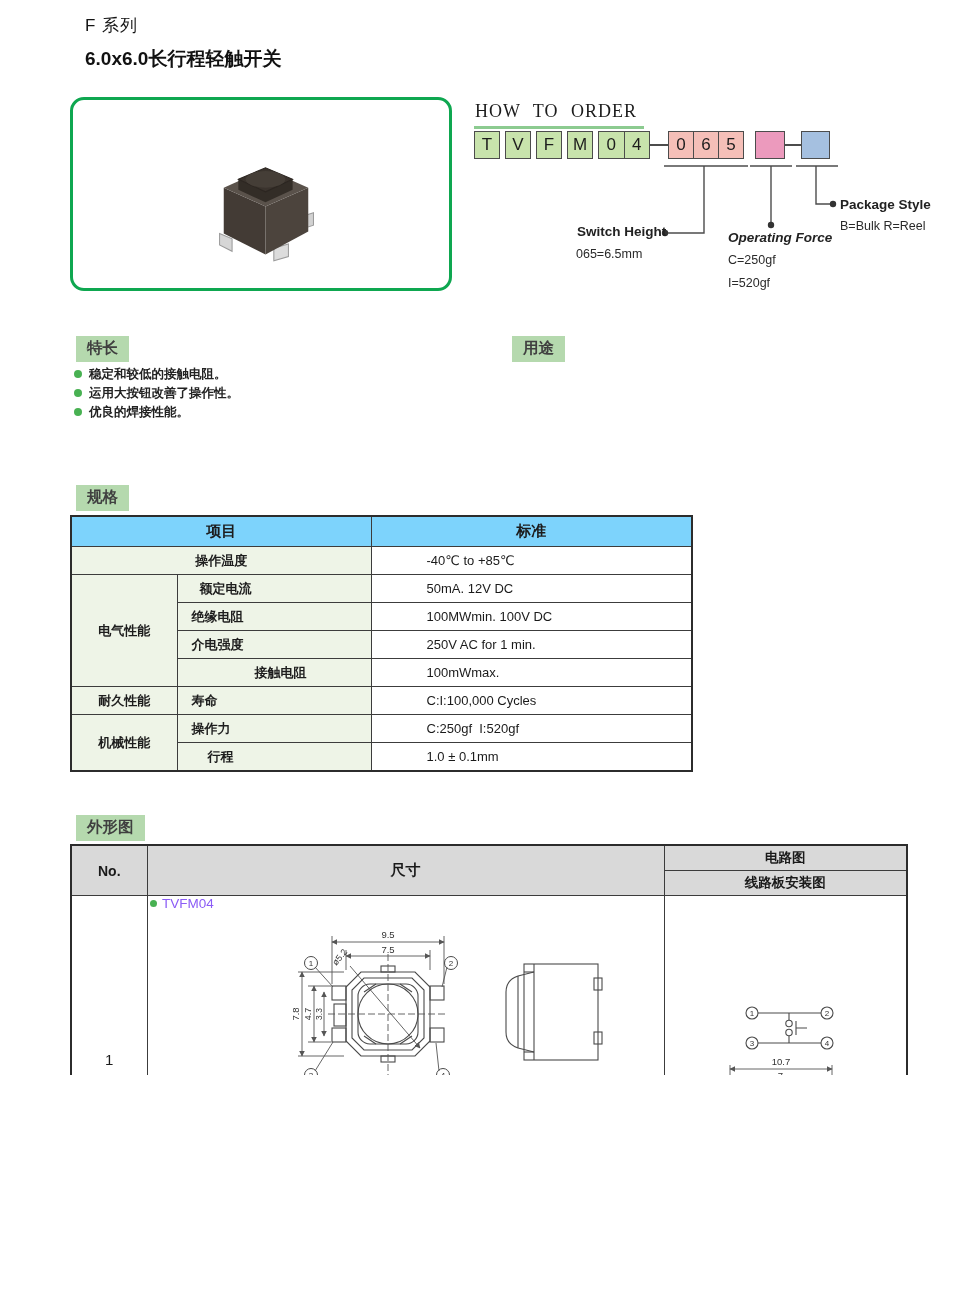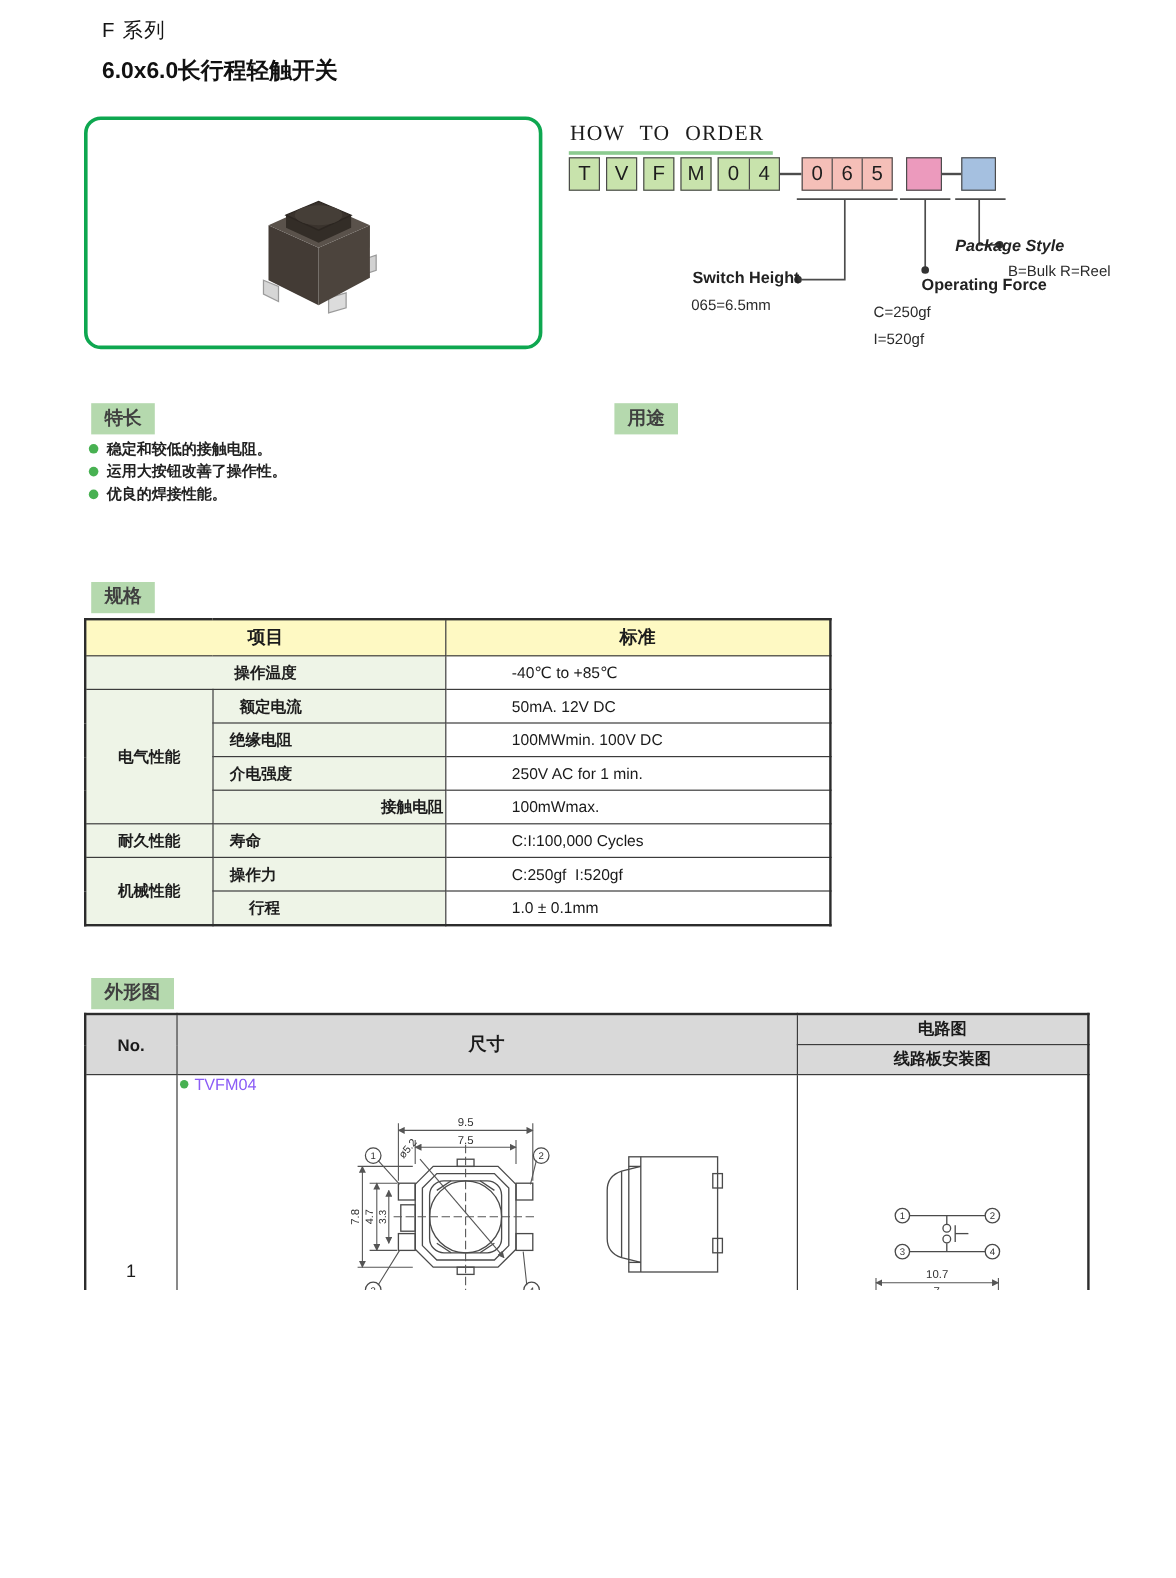--- a/index.html
+++ b/index.html
@@ -27,21 +27,21 @@
   
   .badge{display:inline-block;background:#b5d9ae;padding:2px 11px 3px;font-size:15.5px;font-weight:bold;color:#404040;}
   .bullets{display:flex;flex-direction:column;}
   .bullet-row{display:flex;align-items:flex-start;gap:7px;}
   .dot{width:8px;height:8px;border-radius:50%;background:#48b152;margin-top:5px;flex:0 0 8px;}
   .bullet-text{font-size:12.5px;font-weight:600;color:#222;line-height:18px;}
   
   table.spec{border-collapse:collapse;width:621px;table-layout:fixed;}
   table.spec,table.spec th,table.spec td{border:1px solid #3c3c3c;}
   table.spec{border:2px solid #2c2c2c;}
-  table.spec th{height:27px;background:#fef9c3;font-size:15px;font-weight:bold;}
+  table.spec th{height:27px;background:#7dd3fc;font-size:15px;font-weight:bold;}
   table.spec td{height:25px;font-size:13px;}
   td.cn{background:#eef4e7;text-align:center;font-weight:bold;color:#1d1d1d;}
   td.val{background:#fff;padding-left:55px;white-space:pre-wrap;color:#1a1a1a;}
   
   table.outline{border-collapse:collapse;width:836px;table-layout:fixed;}
   table.outline,table.outline th,table.outline td{border:1px solid #3c3c3c;}
   table.outline{border:2px solid #2c2c2c;}
   table.outline th{background:#d9d9d9;font-weight:bold;color:#1a1a1a;}
   th.h-no{font-size:14px;}
   th.h-dim{font-size:15px;}
@@ -117,24 +117,24 @@
       <path d="M336,41 H378"></path>
       <path d="M356,41 V79 H370"></path>
     </g>
     <circle cx="205" cy="108" r="3.2" fill="#333"></circle>
     <circle cx="311" cy="100" r="3.2" fill="#333"></circle>
     <circle cx="373" cy="79" r="3.2" fill="#333"></circle>
   </svg>
 
   <div class="abs lbl-b" style="left:577px;top:224px;">Switch Height</div>
   <div class="abs lbl-r" style="left:576px;top:247px;">065=6.5mm</div>
-  <div class="abs lbl-b" style="left:768px;top:230px;">Operating Force</div>
+  <div class="abs lbl-b" style="left:728px;top:230px;font-style:italic;">Operating Force</div>
   <div class="abs lbl-r" style="left:728px;top:253px;">C=250gf</div>
   <div class="abs lbl-r" style="left:728px;top:276px;">I=520gf</div>
-  <div class="abs lbl-b" style="left:796px;top:197px;font-style:italic;">Package Style</div>
+  <div class="abs lbl-b" style="left:840px;top:197px;">Package Style</div>
   <div class="abs lbl-r" style="left:840px;top:219px;">B=Bulk R=Reel</div>
 
   <div class="abs badge" style="left:76px;top:336px;">特长</div>
   <div class="abs bullets" style="left:74px;top:365px;gap:1px;">
     <div class="bullet-row">
         <span class="dot"></span>
         <span class="bullet-text">稳定和较低的接触电阻。</span>
       </div>
     <div class="bullet-row">
         <span class="dot"></span>
@@ -171,21 +171,21 @@
     </tr>
     <tr>
       <td class="cn" style="text-align:left;padding-left:14px;">绝缘电阻</td>
       <td class="val">100MWmin. 100V DC</td>
     </tr>
     <tr>
       <td class="cn" style="text-align:left;padding-left:14px;">介电强度</td>
       <td class="val">250V AC for 1 min.</td>
     </tr>
     <tr>
-      <td class="cn" style="text-align:right;padding-left:14px;margin-top:34px;">接触电阻</td>
+      <td class="cn" style="text-align:center;padding-left:14px;margin-top:34px;">接触电阻</td>
       <td class="val">100mWmax.</td>
     </tr>
     <tr>
       <td class="cn">耐久性能</td>
       <td class="cn" style="text-align:left;padding-left:14px;">寿命</td>
       <td class="val">C:I:100,000 Cycles</td>
     </tr>
     <tr>
       <td class="cn" rowspan="2">机械性能</td>
       <td class="cn" style="text-align:left;padding-left:14px;">操作力</td>

